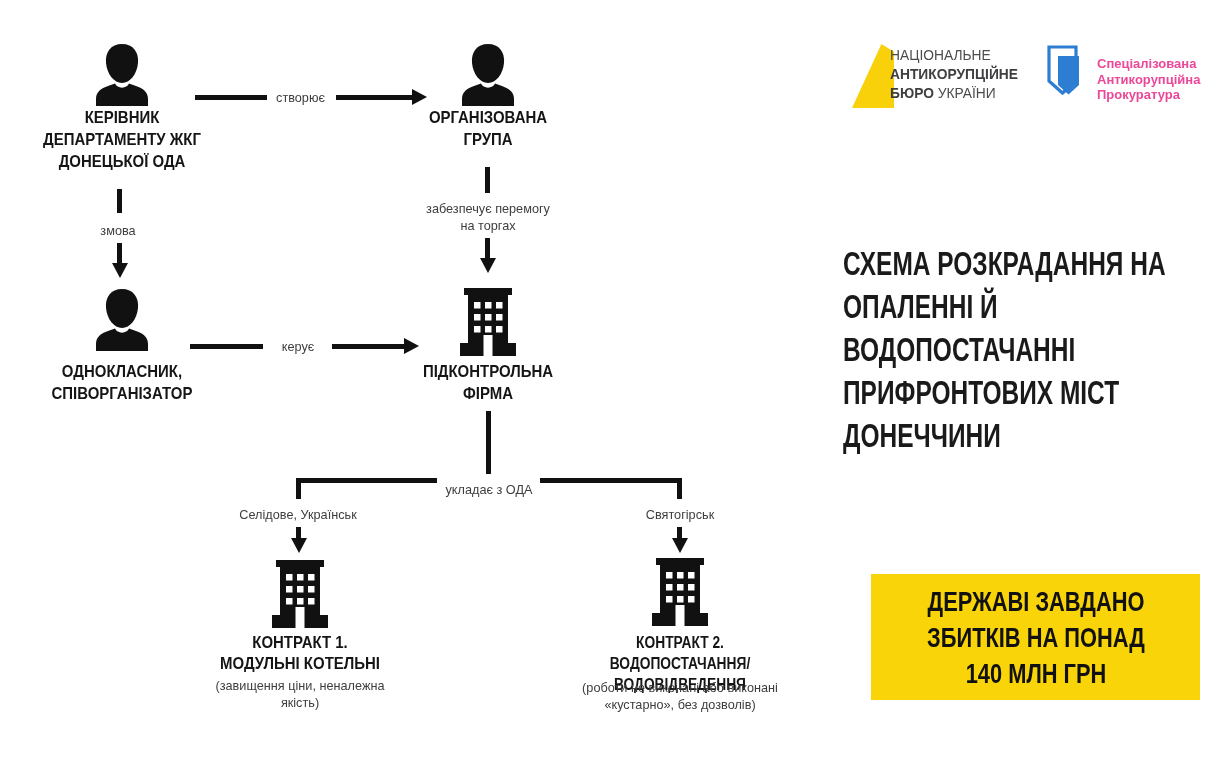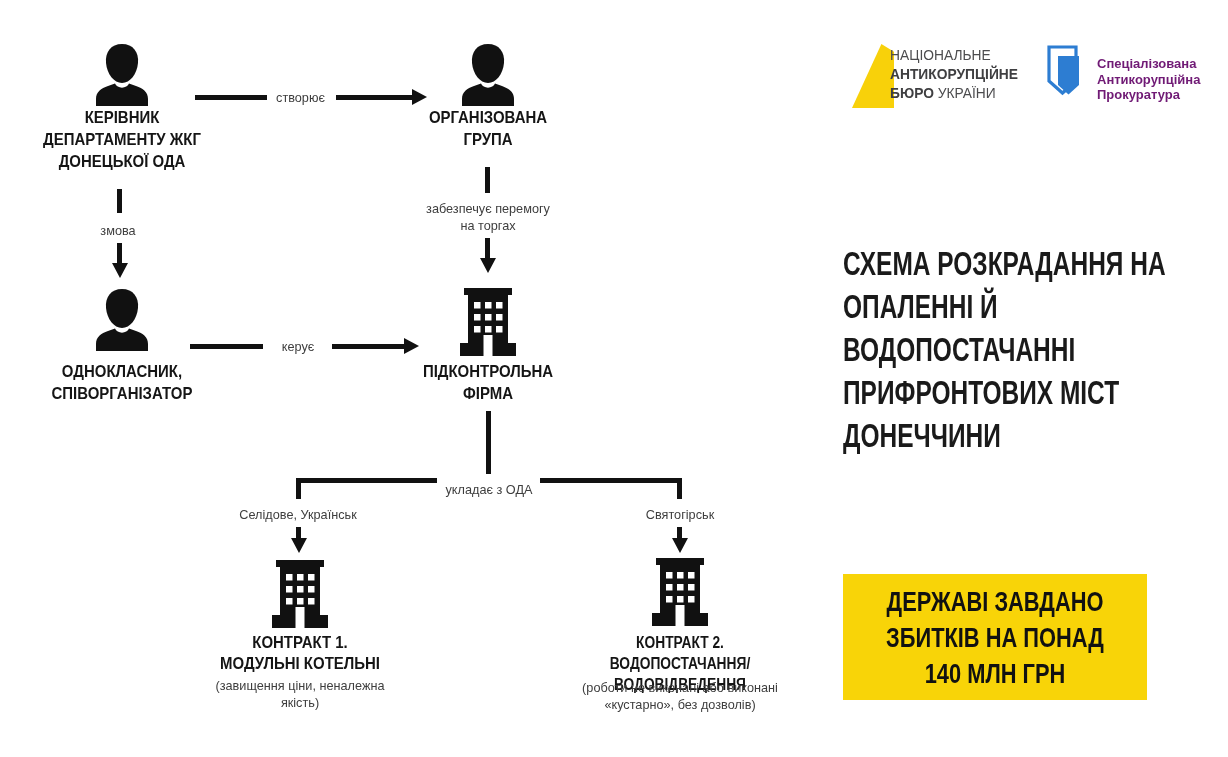--- a/index.html
+++ b/index.html
@@ -11,27 +11,27 @@
               transform:scaleX(0.88);transform-origin:50% 0;}
   .small-gray{color:#3e3e3e;font-size:13.5px;line-height:17px;text-align:center;
               transform:scaleX(0.94);transform-origin:50% 0;}
   .hline{background:#111;height:5px;}
   .vline{background:#111;width:5px;}
   .ah-right{width:0;height:0;border-left:15px solid #111;border-top:8px solid transparent;border-bottom:8px solid transparent;}
   .ah-down{width:0;height:0;border-top:15px solid #111;border-left:8px solid transparent;border-right:8px solid transparent;}
   .icon-black{fill:#111;}
   .headline{font-weight:bold;font-size:34px;line-height:43px;color:#1a1a1a;
             transform:scaleX(0.72);transform-origin:0 0;width:470px;}
-  .damage-box{width:304px;height:126px;}
+  .damage-box{width:329px;height:126px;margin-left:28px;}
   .damage-text{position:absolute;left:50%;top:10px;width:420px;text-align:center;
                font-weight:bold;font-size:28px;line-height:36px;color:#111;
                transform:translateX(-50%) scaleX(0.78);transform-origin:50% 0;}
   .nabu-text{font-size:15px;line-height:19px;color:#4c4c4e;transform:scaleX(0.92);transform-origin:0 0;}
   .nabu-bold{font-weight:bold;color:#3f3f41;}
-  .sap-text{font-size:13px;line-height:15.5px;font-weight:bold;color:#701a75;}
+  .sap-text{font-size:13px;line-height:15.5px;font-weight:bold;color:#ec4899;}
 </style>
 </head>
 <body>
 
 <div id="canvas">
 
   <svg class="abs" style="left:92px;top:42px;" width="60" height="64" viewBox="0 0 60 64">
     <path class="icon-black" d="M30 2 C41 2 47 10 46 21 C45 32 38 41 30 41 C22 41 15 32 14 21 C13 10 19 2 30 2 Z"></path>
     <path class="icon-black" d="M4 64 L4 57 C4 50 9 46.5 16 44 L23 41.5 C25 47 35 47 37 41.5 L44 44 C51 46.5 56 50 56 57 L56 64 Z"></path>
   </svg>

